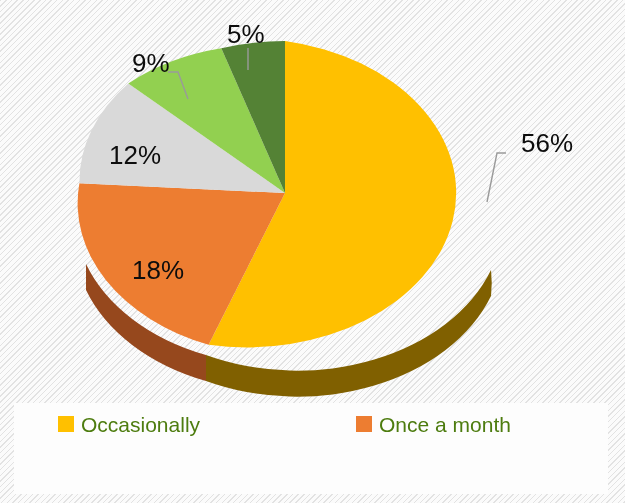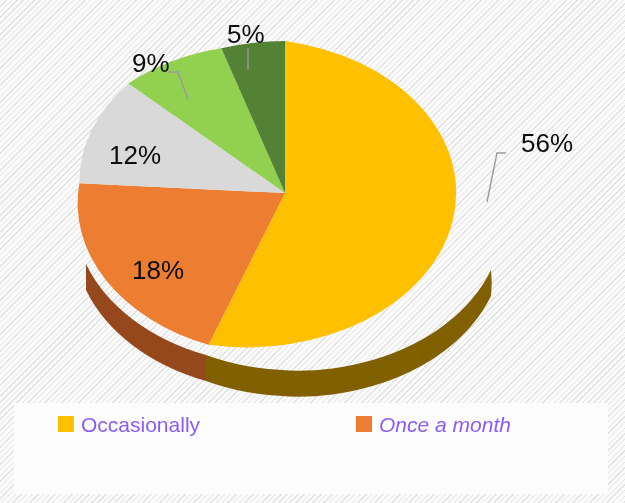--- a/index.html
+++ b/index.html
@@ -60,30 +60,30 @@
     height: 28px;
     align-items: center;
   }
   .legend-item {
     display: flex;
     flex-direction: row;
     align-items: center;
     box-sizing: border-box;
   }
   .legend-item.col-a { width: 330px; padding-left: 44px; }
-  .legend-item.col-b { width: 260px; padding-left: 12px; font-style: italic; }
+  .legend-item.col-b { width: 260px; padding-left: 12px; }
   .legend-swatch {
     width: 16px;
     height: 16px;
     flex: 0 0 16px;
     margin-right: 7px;
   }
   .legend-text {
     font-size: 21px;
-    color: #8b5cf6;
+    color: #4d7c0f;
     line-height: 1;
     white-space: nowrap;
     font-family: "Liberation Sans", sans-serif;
   }
 </style>
 </head>
 <body>
 
 <div id="chart-root">
 

